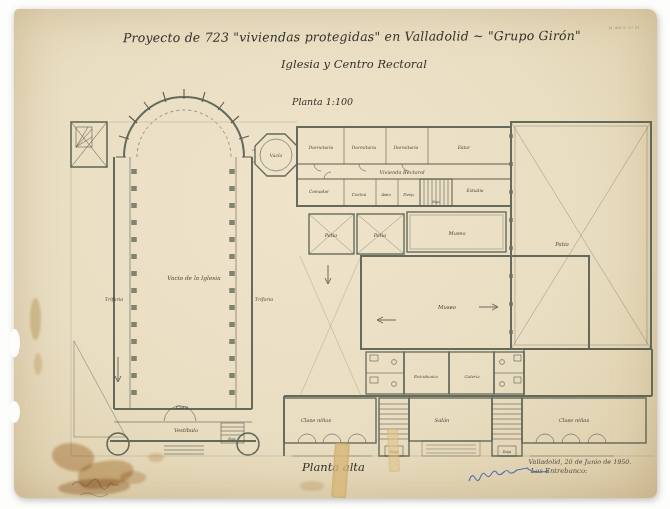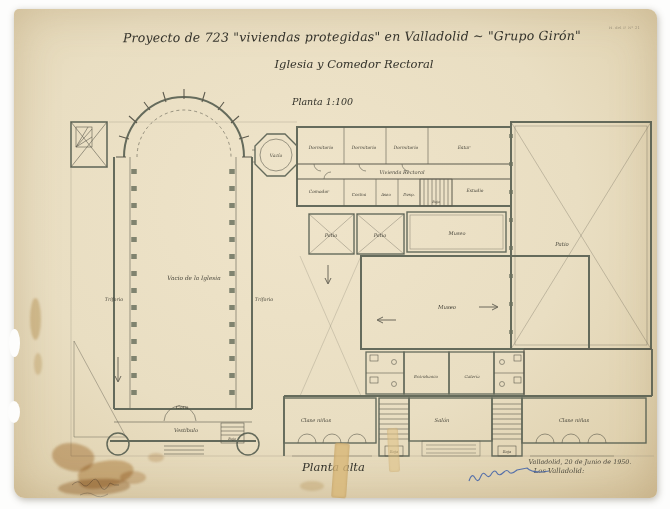--- a/index.html
+++ b/index.html
@@ -23,26 +23,26 @@
   .tape{position:absolute;pointer-events:none;filter:blur(.4px);}
   .notch{position:absolute;background:#fdfdfc;pointer-events:none;}
 </style>
 </head>
 <body>
 
 <div class="scan">
   <div class="paper">
 
     <div class="htext title">Proyecto de 723 "viviendas protegidas" en Valladolid  ~  "Grupo Girón"</div>
-    <div class="htext subtitle">Iglesia y Comedor Rectoral</div>
+    <div class="htext subtitle">Iglesia y Centro Rectoral</div>
     <div class="htext escala">Planta 1:100</div>
     <div class="htext stamp">H. del P. Nº 21</div>
     <div class="htext planta">Planta alta</div>
     <div class="htext dateline">Valladolid, 20 de Junio de 1950.</div>
-    <div class="htext arqs">Los Valladolid:</div>
+    <div class="htext arqs">Los Entrebanco:</div>
 
     <svg class="plan" width="670" height="509" viewBox="0 0 670 509">
       <g fill="none" stroke="#45443a" stroke-width=".6" opacity=".85">
 
         <path d="M57,158 V447 M57,447 H640 M95,113 H283" stroke="#8a8676" stroke-width=".5" opacity=".7"></path>
 
         <path d="M110,148 A60,60 0 0 1 230,148" stroke="#4e574a" stroke-width="2"></path>
         <path d="M123,148 A47,47 0 0 1 217,148" stroke-dasharray="3 3"></path>
 
         <path d="M112,148 H102 M115,130 L105,127 M123,114 L115,107 M136,101 L130,93 M152,93 L149,83

